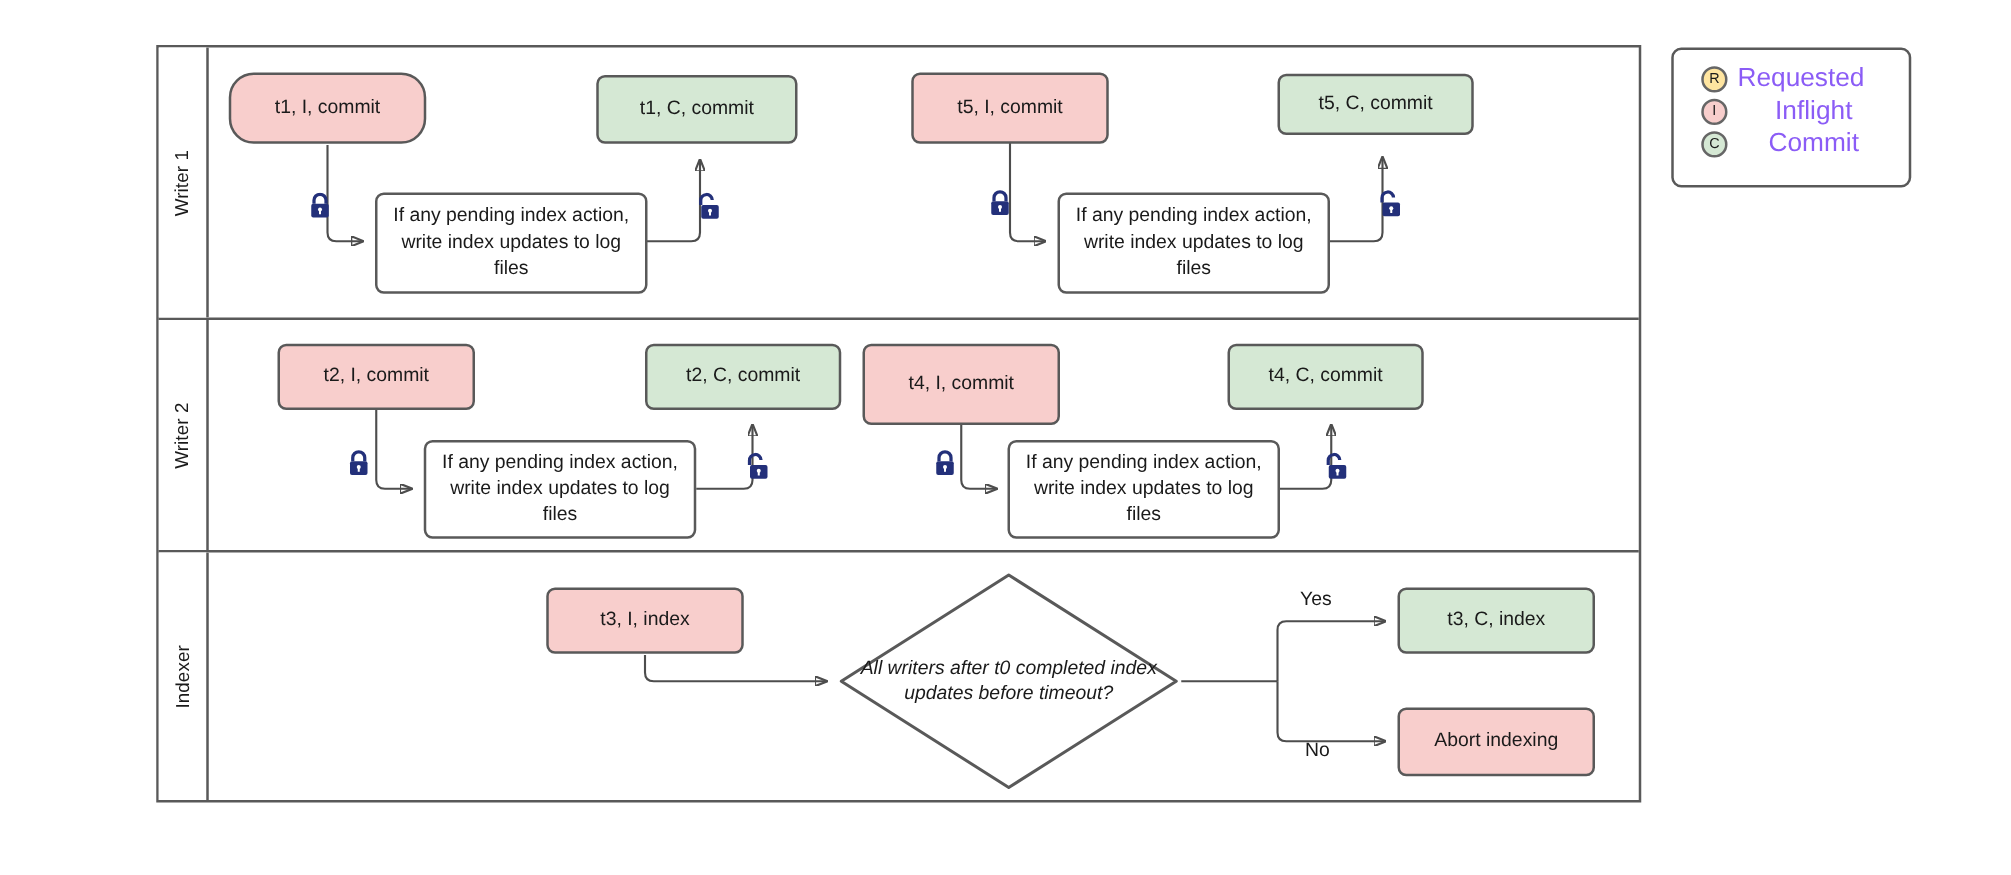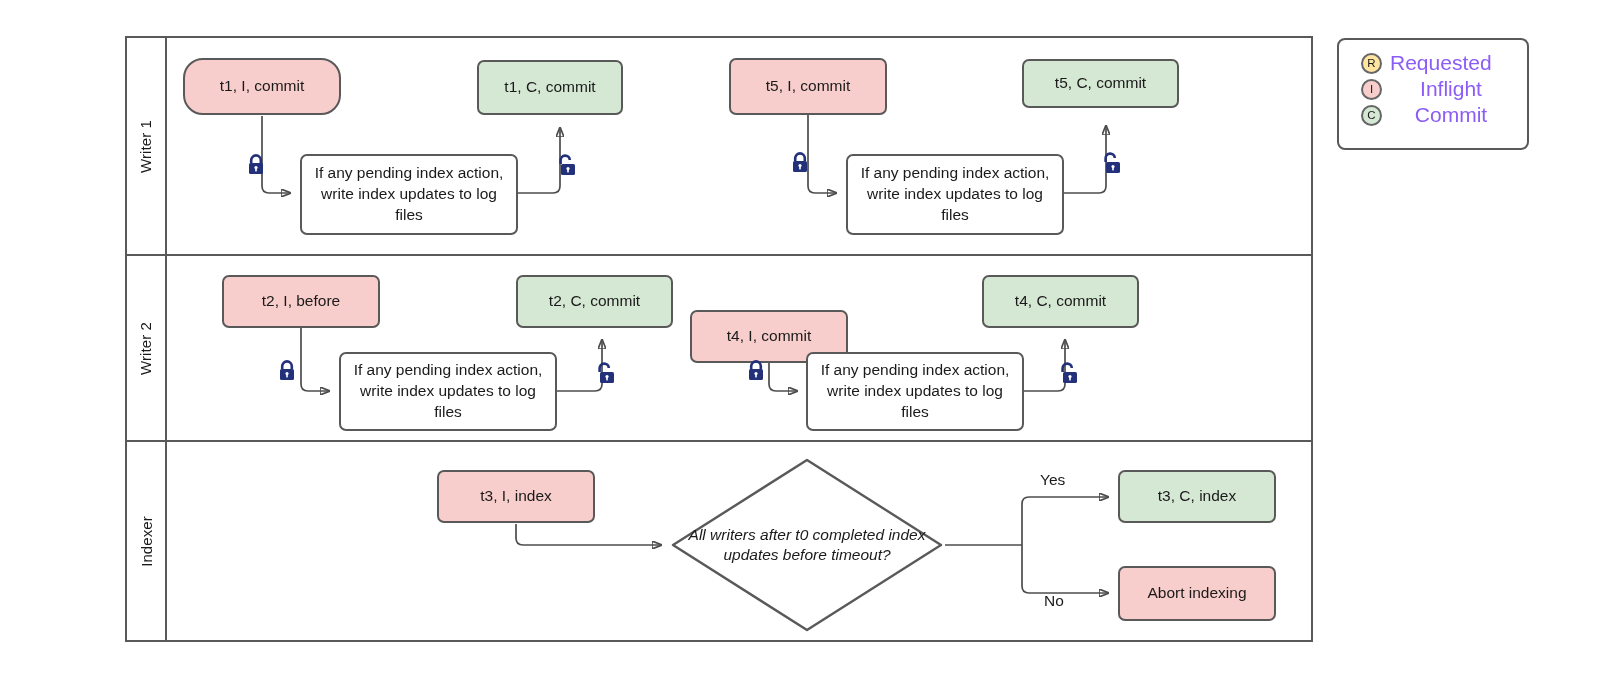--- a/index.html
+++ b/index.html
@@ -218,21 +218,21 @@
 
     <path d="M516,524 L516,538 Q516,545 523,545 L661,545" marker-end="url(#arrow)"></path>
 
     <path d="M945,545 L1022,545"></path>
     <path d="M1022,545 Q1022,538 1022,531 L1022,504 Q1022,497 1029,497 L1108,497" marker-end="url(#arrow)"></path>
     <path d="M1022,545 Q1022,552 1022,559 L1022,586 Q1022,593 1029,593 L1108,593" marker-end="url(#arrow)"></path>
   </svg>
 
   <div class="node inflight" style="left:183px; top:58px; width:158px; height:57px;border-radius:20px;">t1, I, commit</div>
 
-  <div class="node commit" style="left:477px; top:60px; width:146px; height:55px;">t1, C, commit</div>
+  <div class="node commit" style="left:477px; top:60px; width:161px; height:55px;">t1, C, commit</div>
 
   <div class="node plain" style="left:300px; top:154px; width:218px; height:81px;">If any pending index action, write index updates to log files</div>
 
   <div class="node inflight" style="left:729px; top:58px; width:158px; height:57px;">t5, I, commit</div>
 
   <div class="node commit" style="left:1022px; top:59px; width:157px; height:49px;">t5, C, commit</div>
 
   <div class="node plain" style="left:846px; top:154px; width:218px; height:81px;">If any pending index action, write index updates to log files</div>
 
   <div class="lock" style="left:246px; top:154px;">
@@ -261,27 +261,27 @@
   </div>
   <div class="lock" style="left:1100px; top:152px;">
     <svg viewBox="0 0 22 22" width="22" height="22" aria-hidden="true">
       <path d="M5.6,10 L5.6,6.4 A4.6,4.6 0 0 1 14.8,6.0" fill="none" stroke="#23307a" stroke-width="2.6"></path>
       <rect x="6" y="10" width="14" height="11" rx="1.6" fill="#23307a"></rect>
       <circle cx="13" cy="14.6" r="1.6" fill="#ffffff"></circle>
       <rect x="12.2" y="15" width="1.6" height="3.4" fill="#ffffff"></rect>
     </svg>
   </div>
 
-  <div class="node inflight" style="left:222px; top:275px; width:158px; height:53px;">t2, I, before</div>
+  <div class="node inflight" style="left:222px; top:275px; width:158px; height:53px;">t2, I, commit</div>
 
   <div class="node commit" style="left:516px; top:275px; width:157px; height:53px;">t2, C, commit</div>
 
   <div class="node plain" style="left:339px; top:352px; width:218px; height:79px;">If any pending index action, write index updates to log files</div>
 
-  <div class="node inflight" style="left:690px; top:275px; width:158px; height:53px;margin-top:35px;">t4, I, commit</div>
+  <div class="node inflight" style="left:690px; top:275px; width:158px; height:65px;">t4, I, commit</div>
 
   <div class="node commit" style="left:982px; top:275px; width:157px; height:53px;">t4, C, commit</div>
 
   <div class="node plain" style="left:806px; top:352px; width:218px; height:79px;">If any pending index action, write index updates to log files</div>
 
   <div class="lock" style="left:277px; top:360px;">
     <svg viewBox="0 0 20 22" width="20" height="22" aria-hidden="true">
       <path d="M5.2,9 L5.2,6.2 A4.8,4.8 0 0 1 14.8,6.2 L14.8,9" fill="none" stroke="#23307a" stroke-width="2.6"></path>
       <rect x="3" y="9" width="14" height="11" rx="1.6" fill="#23307a"></rect>
       <circle cx="10" cy="13.6" r="1.6" fill="#ffffff"></circle>

